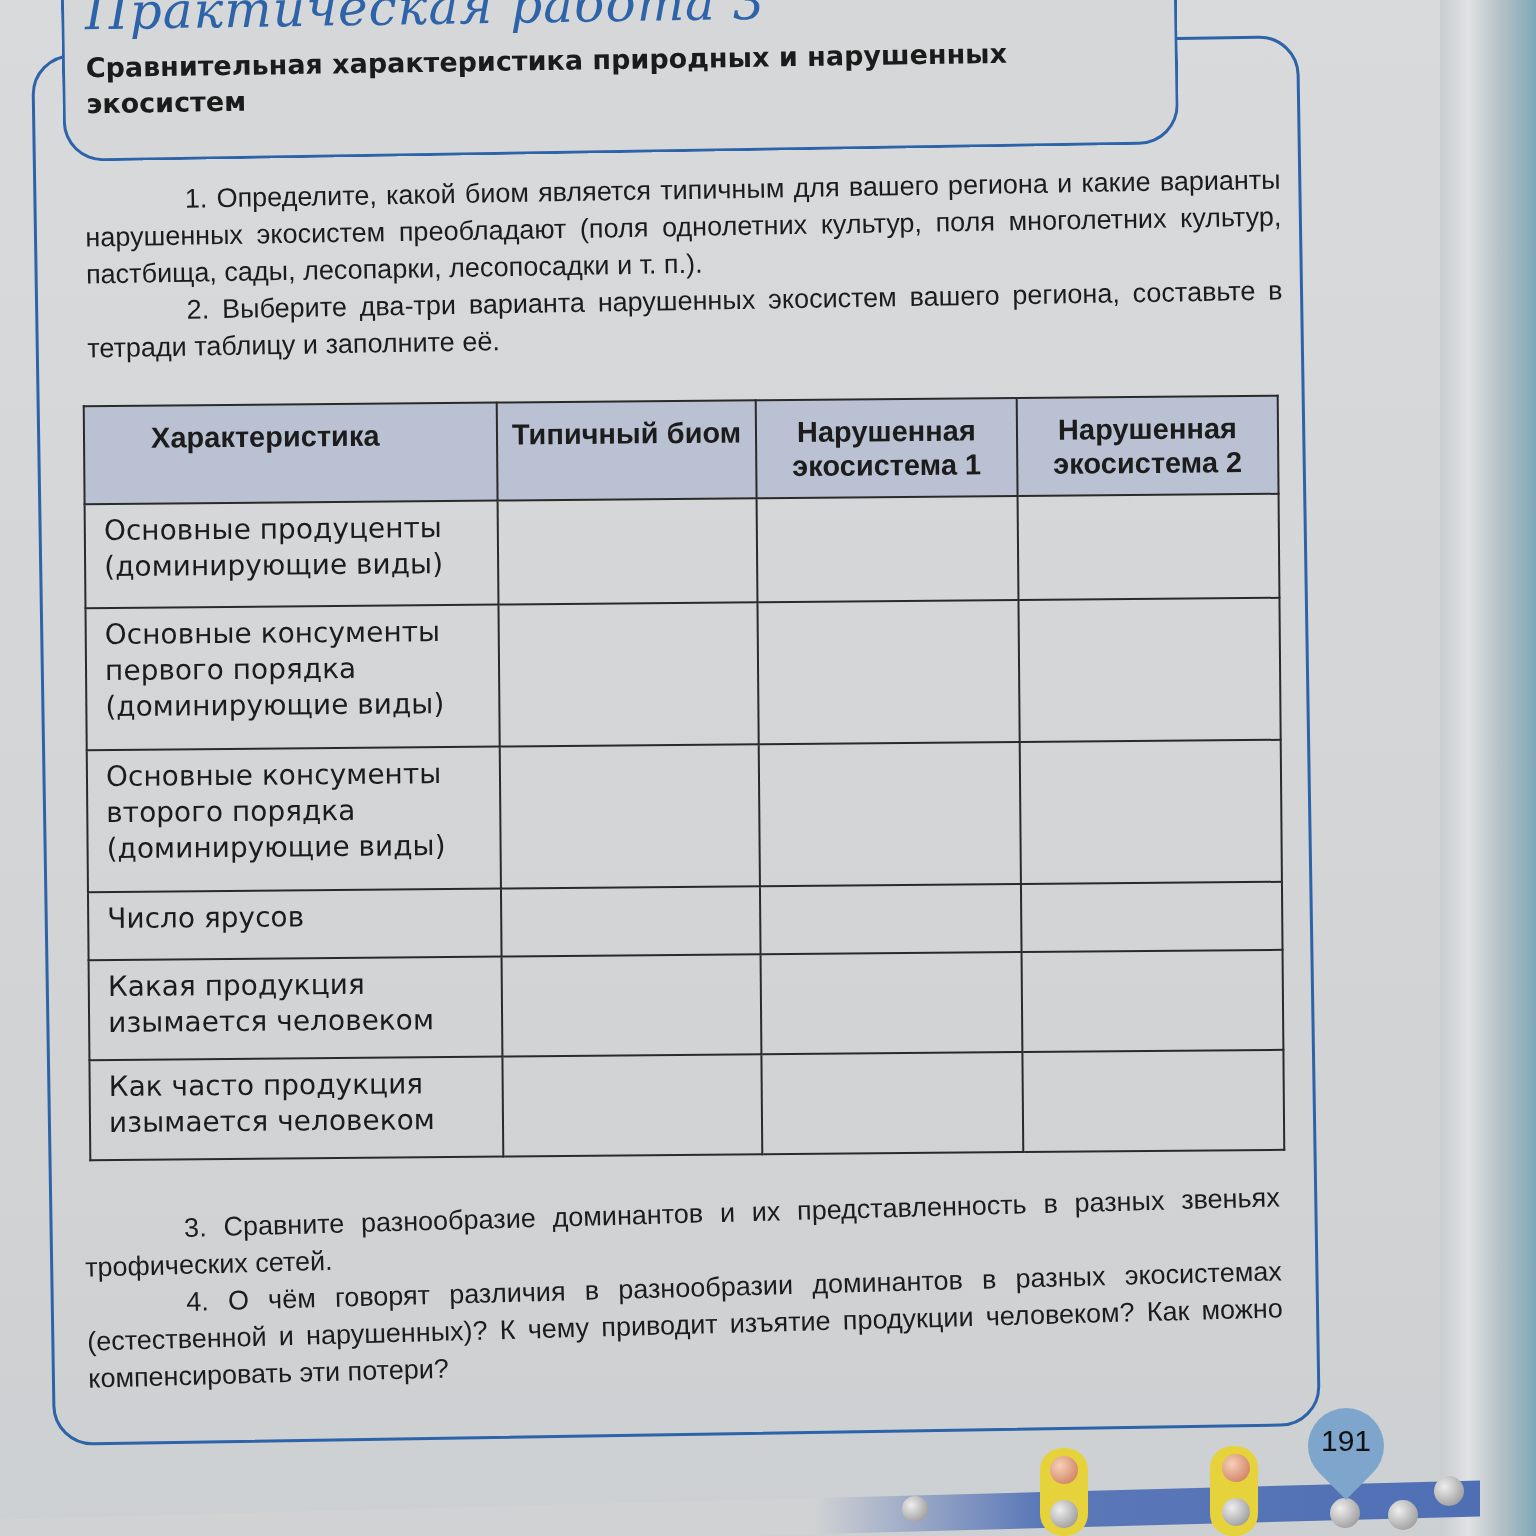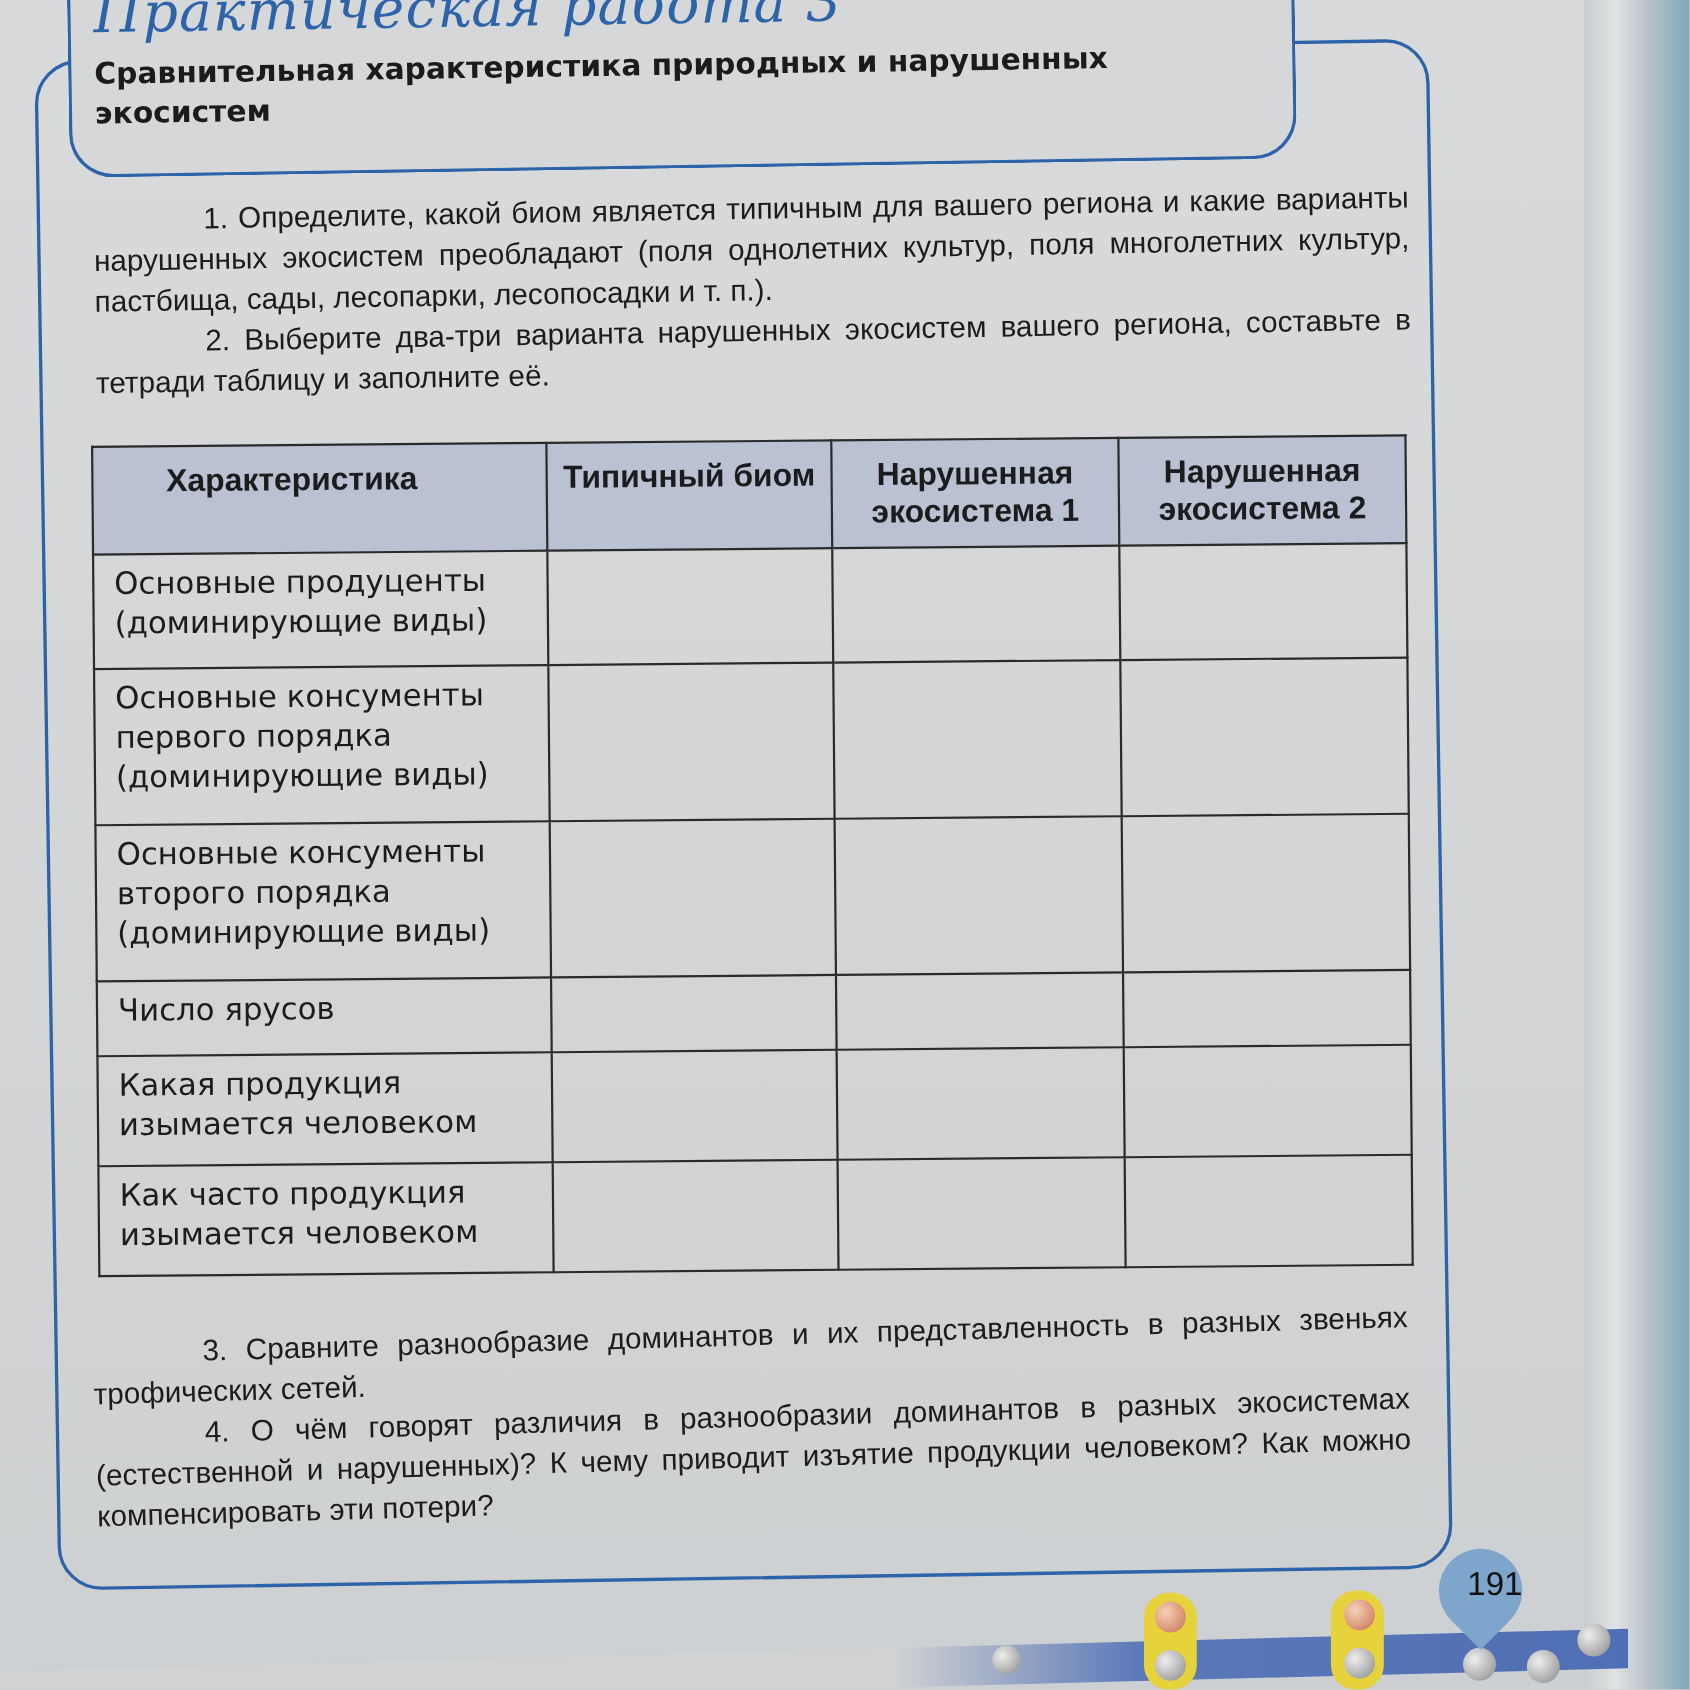--- a/index.html
+++ b/index.html
@@ -14,21 +14,21 @@
   .text p{margin:0;text-align:justify;}
   .indent{text-indent:100px;}
   .table-wrap{position:absolute;left:86px;top:400px;width:1196px;transform:rotate(-0.5deg);}
   table{border-collapse:collapse;width:100%;font-size:28px;color:#1c1c1c;}
   th,td{border:2.5px solid #2a2a2a;vertical-align:top;}
   th{background:#b9c1d2;font-weight:bold;font-family:"Liberation Sans",sans-serif;font-size:29px;line-height:34px;padding:14px 10px;text-align:center;}
   td{padding:8px 18px;line-height:36px;height:auto;}
   td.label{width:384px;}
   td.cell{width:228px;}
   .page-num{position:absolute;left:1308px;top:1408px;width:76px;height:76px;border-radius:50% 50% 50% 0;transform:rotate(-45deg);background:#7ea6cc;}
-  .page-num-text{position:absolute;left:1308px;top:1424px;width:76px;text-align:right;font-size:30px;font-family:"Liberation Sans",sans-serif;color:#111;}
+  .page-num-text{position:absolute;left:1308px;top:1424px;width:76px;text-align:center;font-size:30px;font-family:"Liberation Sans",sans-serif;color:#111;}
   .bottom-band{position:absolute;left:0;top:1500px;width:1480px;height:36px;background:linear-gradient(90deg,#d0d2d3 0%,#d0d2d3 55%,#5b78b8 70%,#4f6fb5 100%);transform:skewY(-1.5deg);}
   .mol{position:absolute;border-radius:50%;}
 </style>
 </head>
 <body>
 
 <div class="page"></div>
 <div class="page-edge"></div>
 
 <div class="frame"></div>

